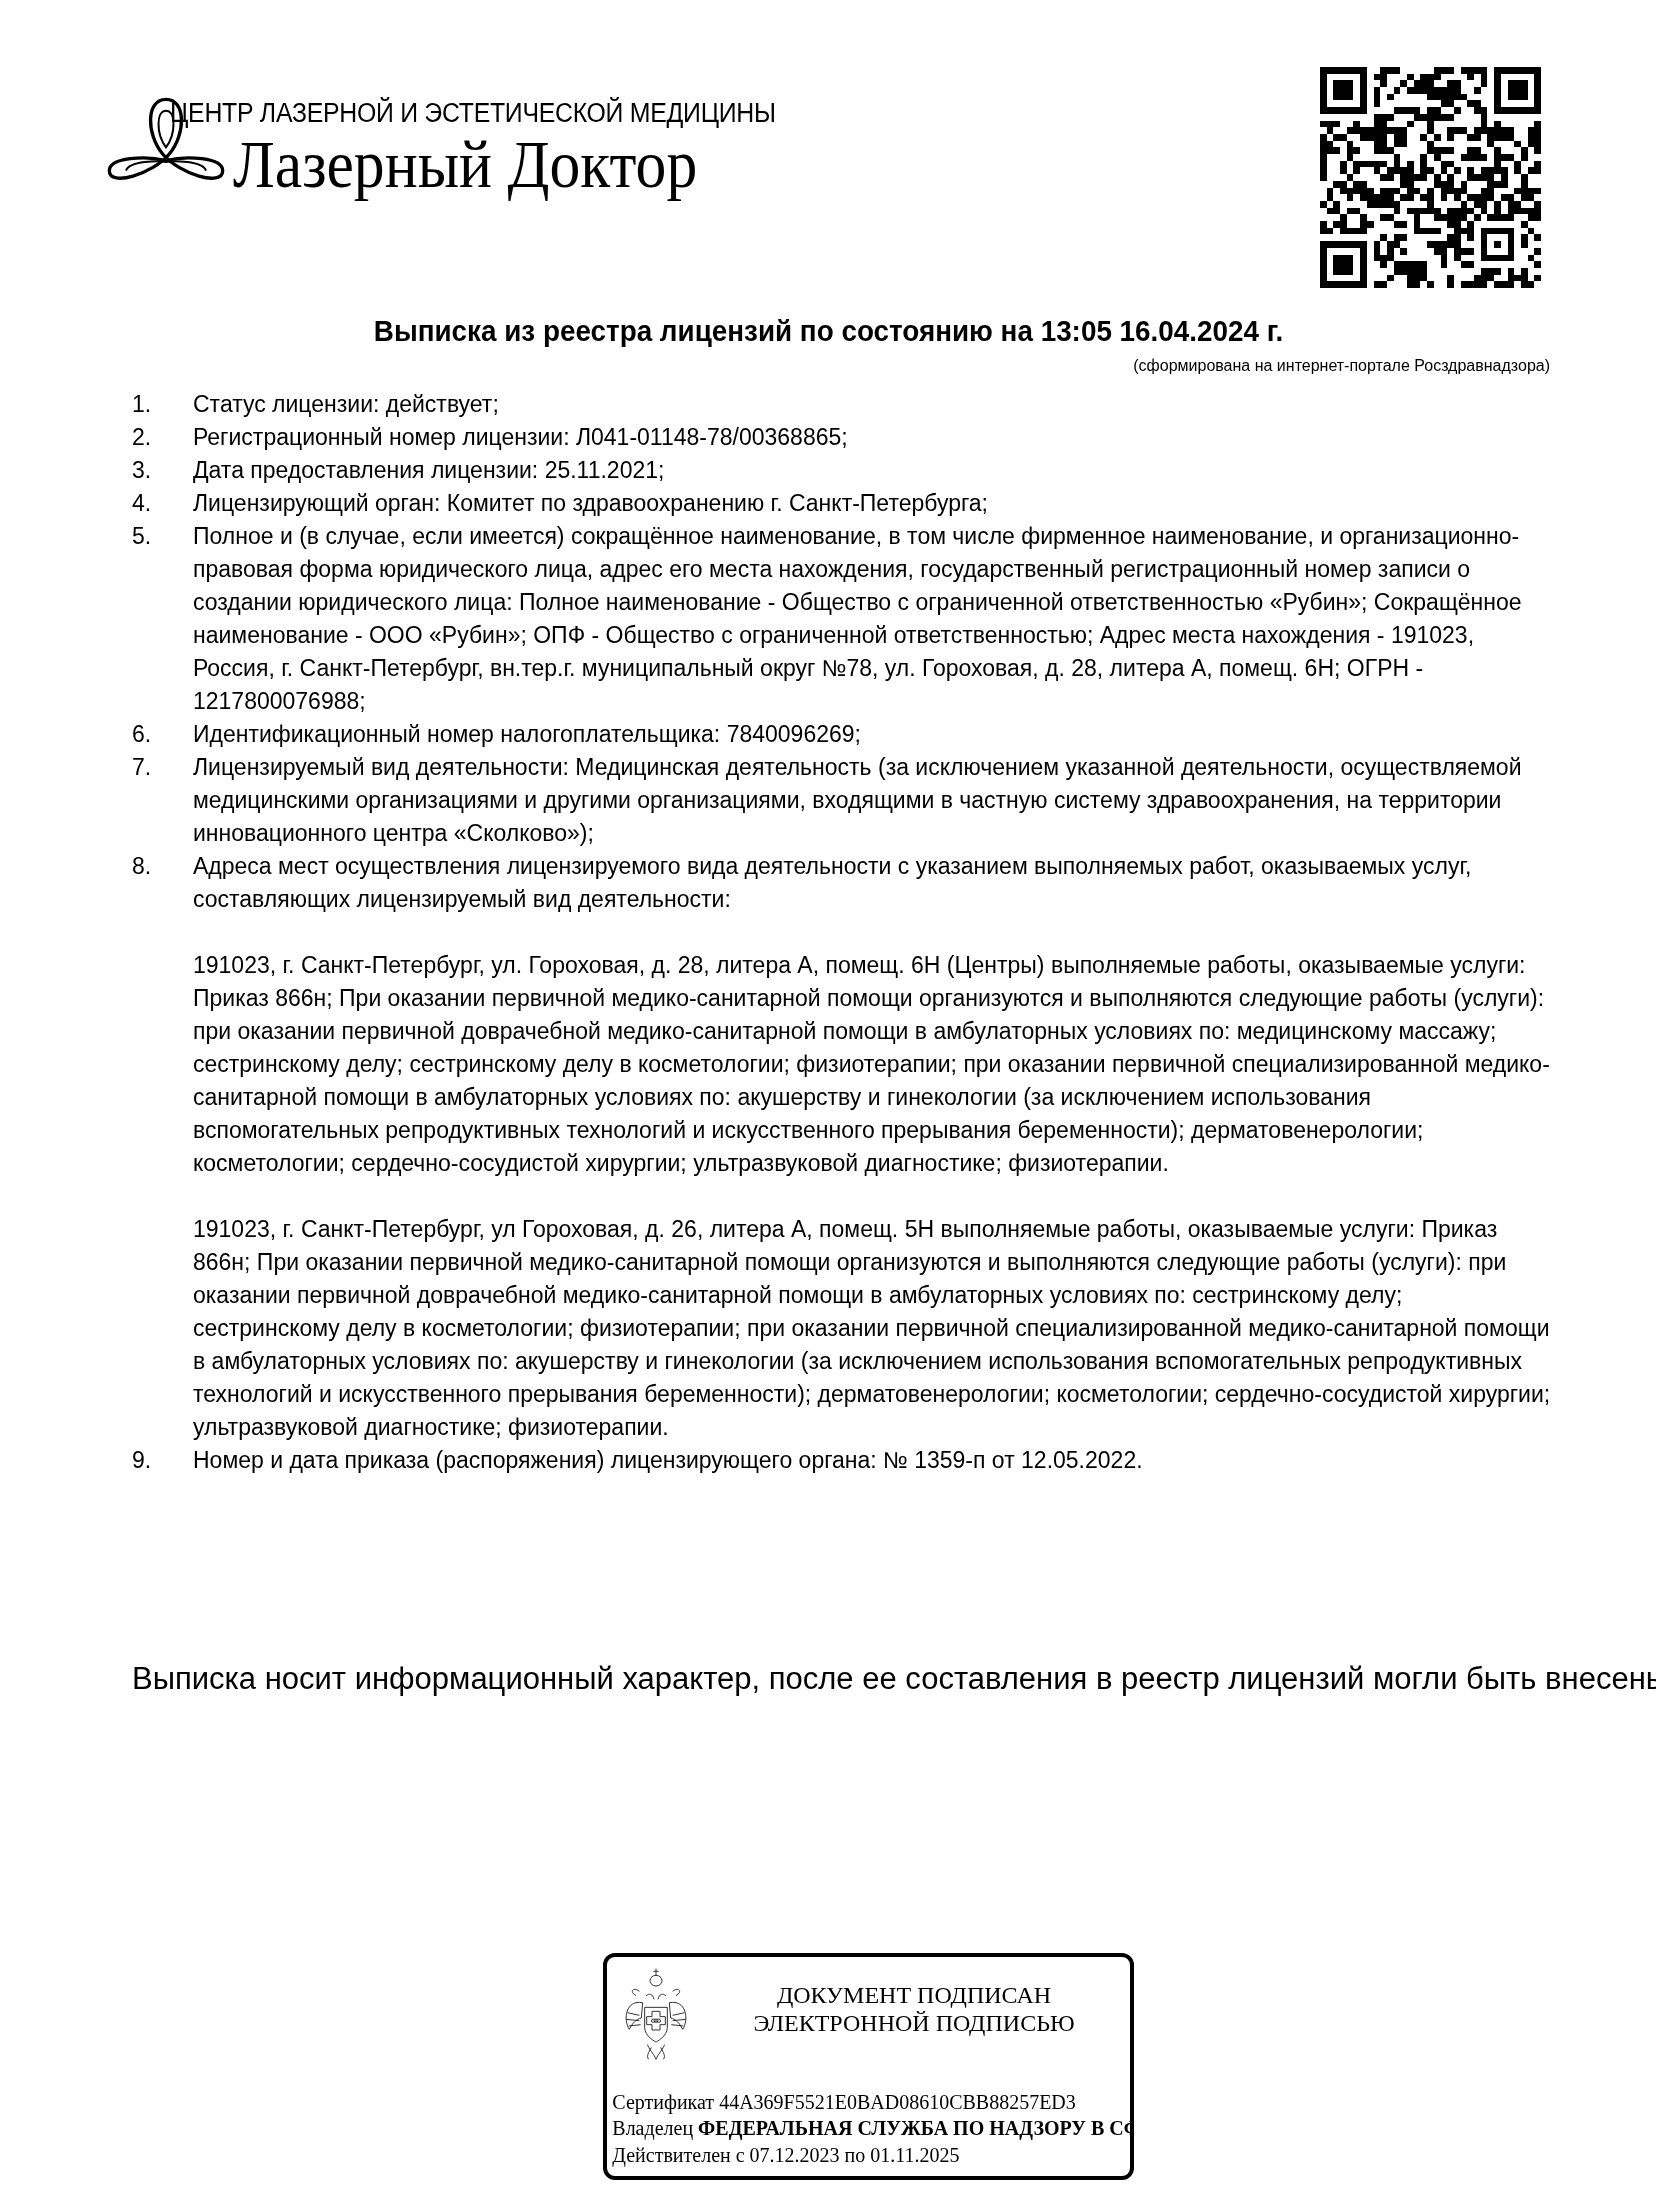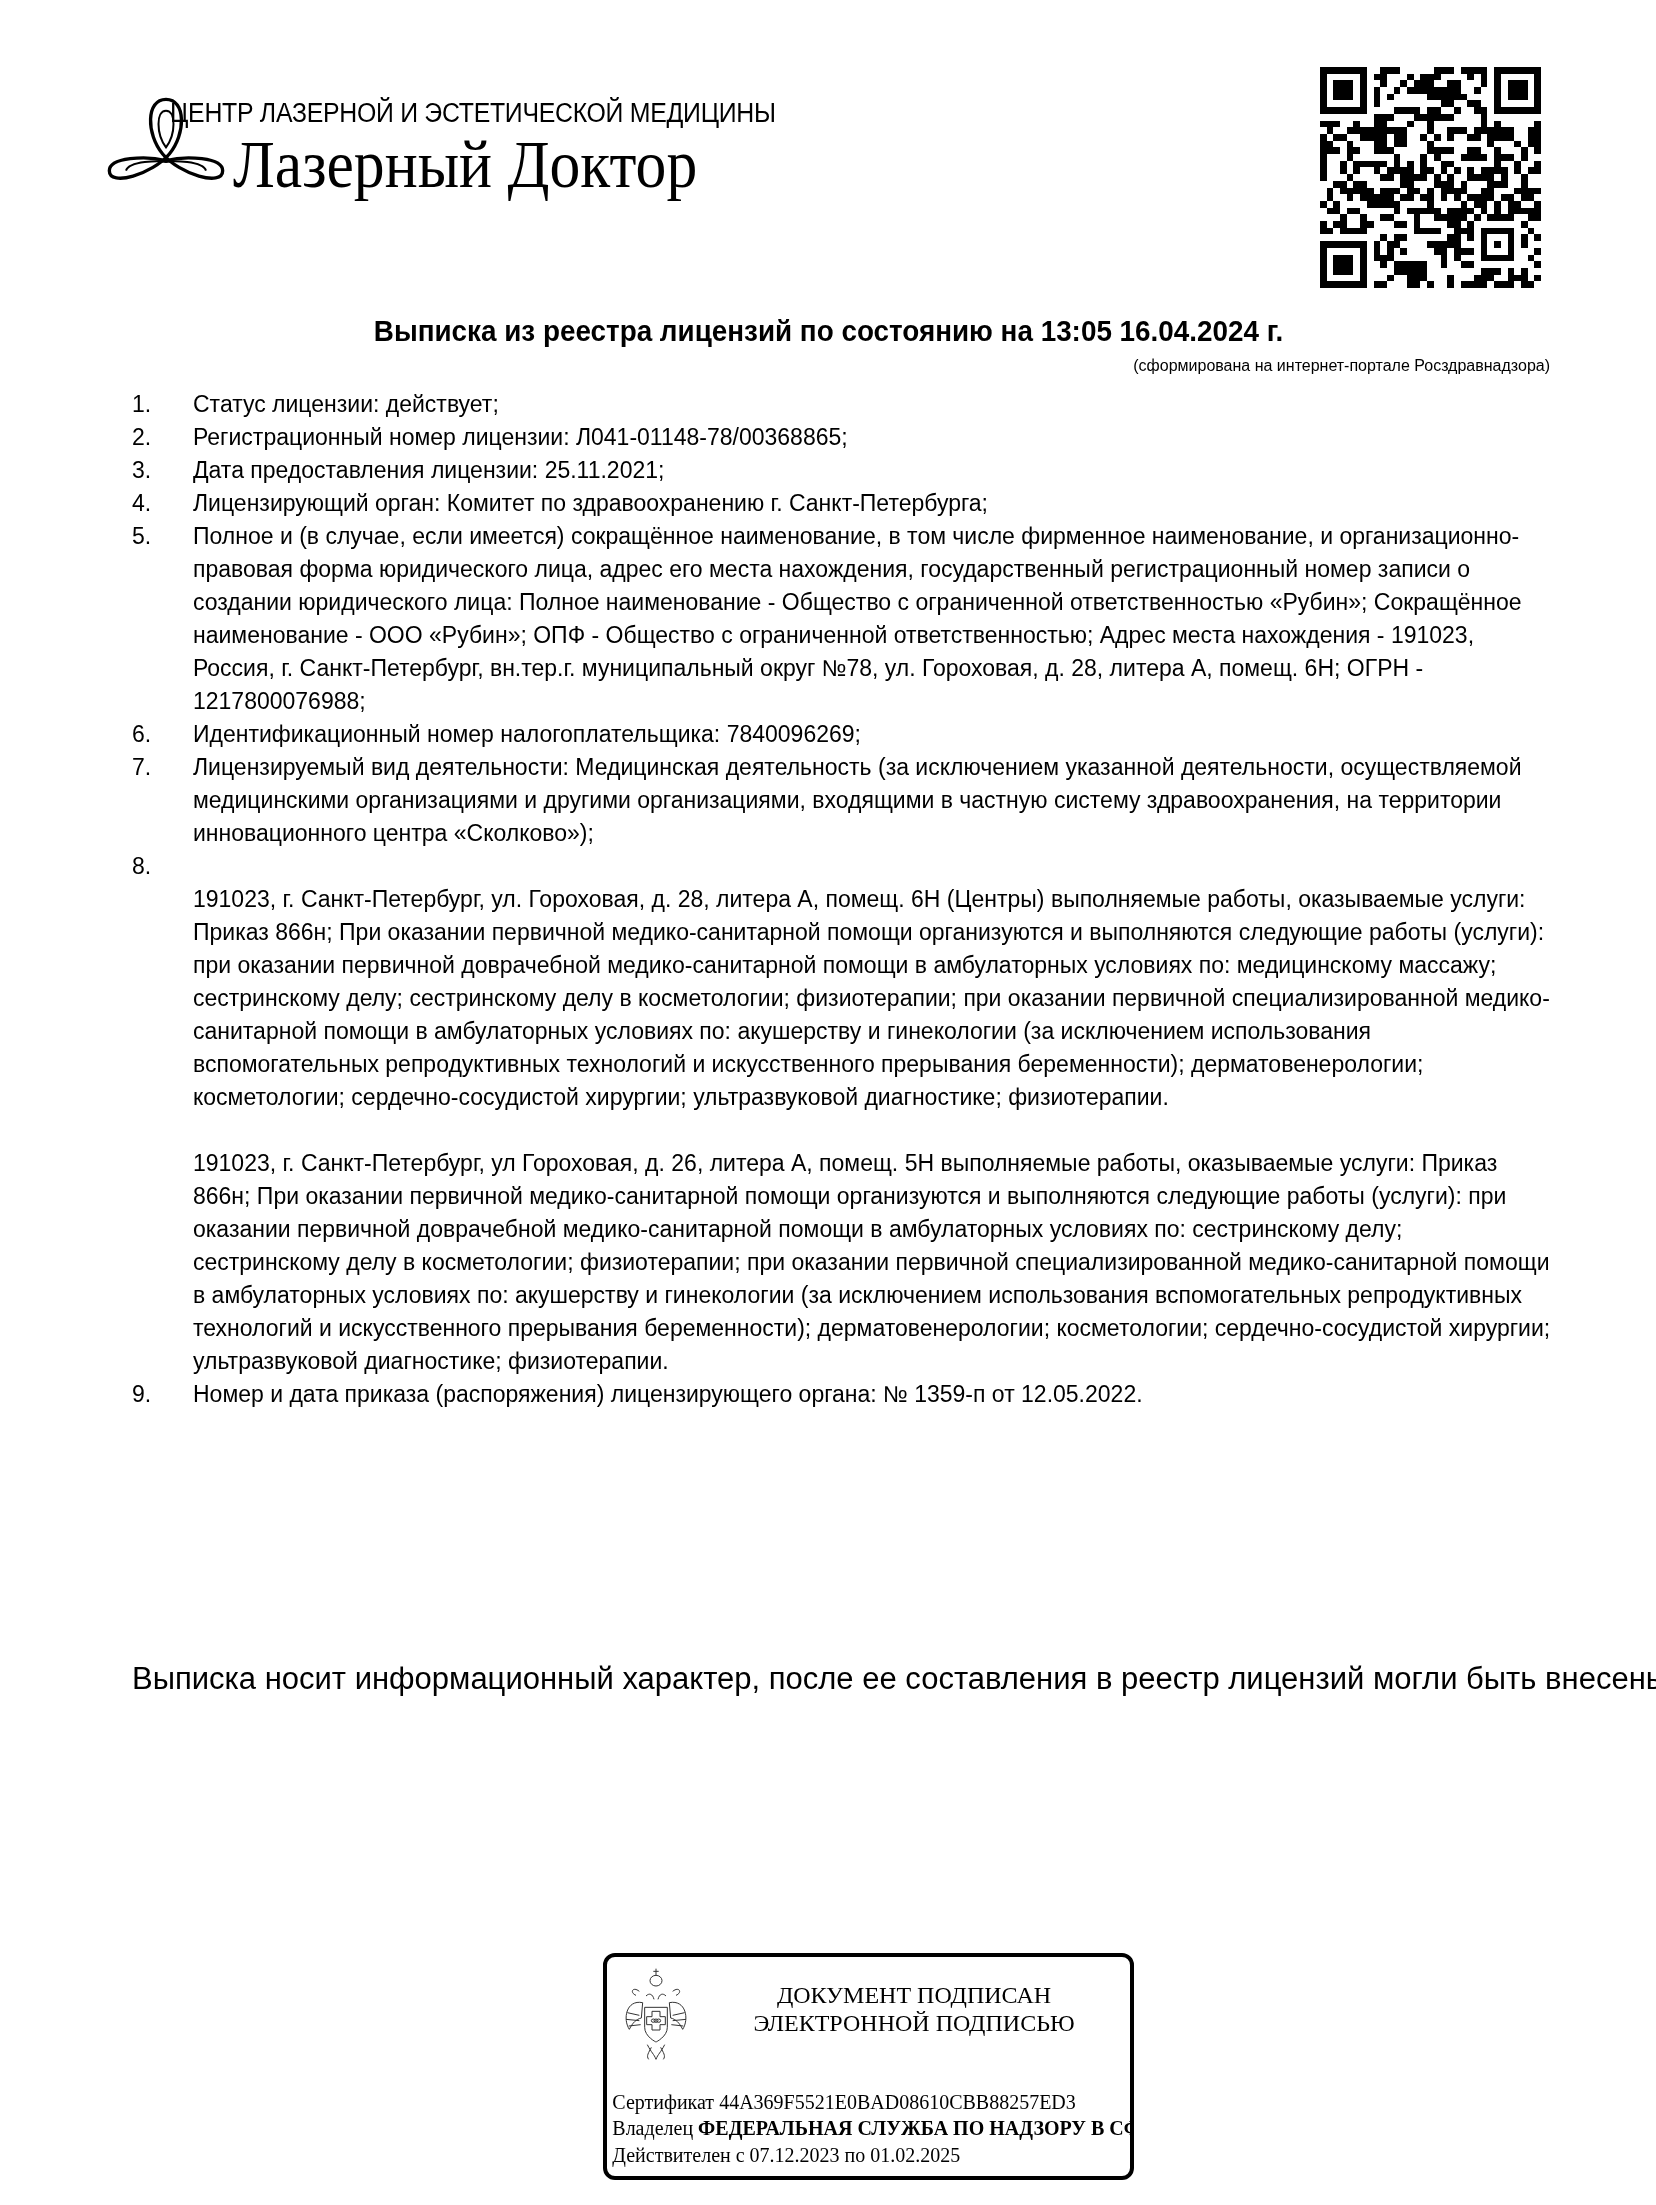--- a/index.html
+++ b/index.html
@@ -543,20 +543,21 @@
   <li>
       <span class="num">6.</span>
       <p>Идентификационный номер налогоплательщика: 7840096269;</p>
     </li>
   <li>
       <span class="num">7.</span>
       <p>Лицензируемый вид деятельности: Медицинская деятельность (за исключением указанной деятельности, осуществляемой медицинскими организациями и другими организациями, входящими в частную систему здравоохранения, на территории инновационного центра «Сколково»);</p>
     </li>
   <li>
     <span class="num">8.</span>
+    <p>Адреса мест осуществления лицензируемого вида деятельности с указанием выполняемых работ, оказываемых услуг, составляющих лицензируемый вид деятельности:</p>
     <div class="gap"></div>
     <p>191023, г. Санкт-Петербург, ул. Гороховая, д. 28, литера А, помещ. 6Н (Центры) выполняемые работы, оказываемые услуги: Приказ 866н; При оказании первичной медико-санитарной помощи организуются и выполняются следующие работы (услуги): при оказании первичной доврачебной медико-санитарной помощи в амбулаторных условиях по: медицинскому массажу; сестринскому делу; сестринскому делу в косметологии; физиотерапии; при оказании первичной специализированной медико-санитарной помощи в амбулаторных условиях по: акушерству и гинекологии (за исключением использования вспомогательных репродуктивных технологий и искусственного прерывания беременности); дерматовенерологии; косметологии; сердечно-сосудистой хирургии; ультразвуковой диагностике; физиотерапии.</p>
     <div class="gap"></div>
     <p>191023, г. Санкт-Петербург, ул Гороховая, д. 26, литера А, помещ. 5Н выполняемые работы, оказываемые услуги: Приказ 866н; При оказании первичной медико-санитарной помощи организуются и выполняются следующие работы (услуги): при оказании первичной доврачебной медико-санитарной помощи в амбулаторных условиях по: сестринскому делу; сестринскому делу в косметологии; физиотерапии; при оказании первичной специализированной медико-санитарной помощи в амбулаторных условиях по: акушерству и гинекологии (за исключением использования вспомогательных репродуктивных технологий и искусственного прерывания беременности); дерматовенерологии; косметологии; сердечно-сосудистой хирургии; ультразвуковой диагностике; физиотерапии.</p>
   </li>
   <li>
       <span class="num">9.</span>
       <p>Номер и дата приказа (распоряжения) лицензирующего органа: № 1359-п от 12.05.2022.</p>
     </li>
 </ol>
@@ -590,16 +591,16 @@
     <span>44A369F5521E0BAD08610CBB88257ED3</span>
   </div>
   <div class="sig-line sig-owner">
     <span>Владелец</span>
     <b>ФЕДЕРАЛЬНАЯ СЛУЖБА ПО НАДЗОРУ В СФЕРЕ ЗДРАВООХРАНЕНИЯ</b>
   </div>
   <div class="sig-line sig-valid">
     <span>Действителен с</span>
     <span>07.12.2023</span>
     <span>по</span>
-    <span>01.02.2025</span>
+    <span>01.11.2025</span>
   </div>
 </div>
 
 
 </body></html>

